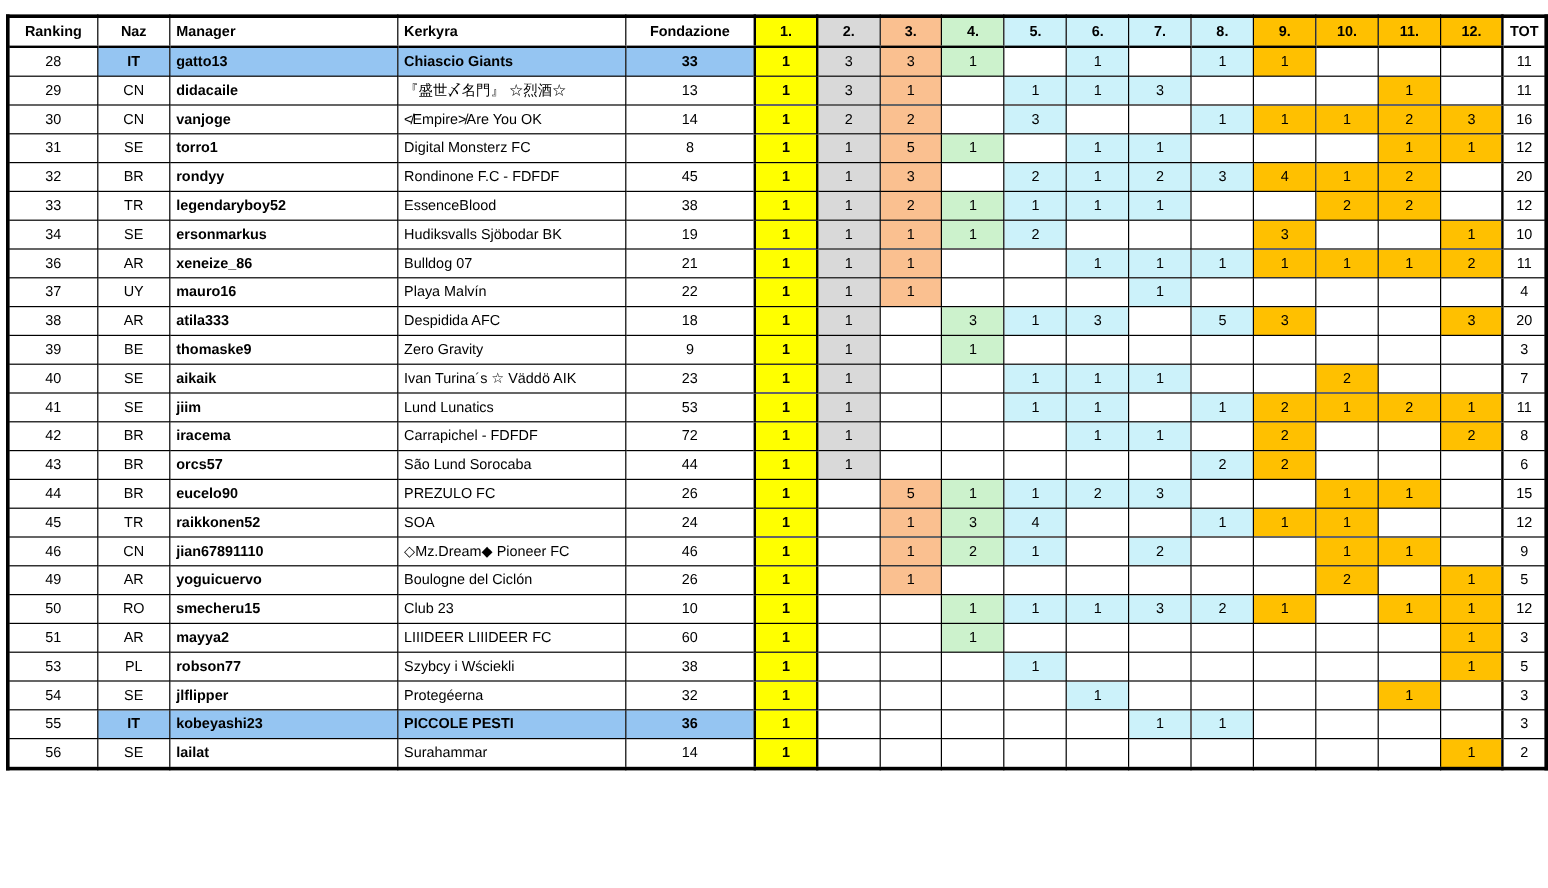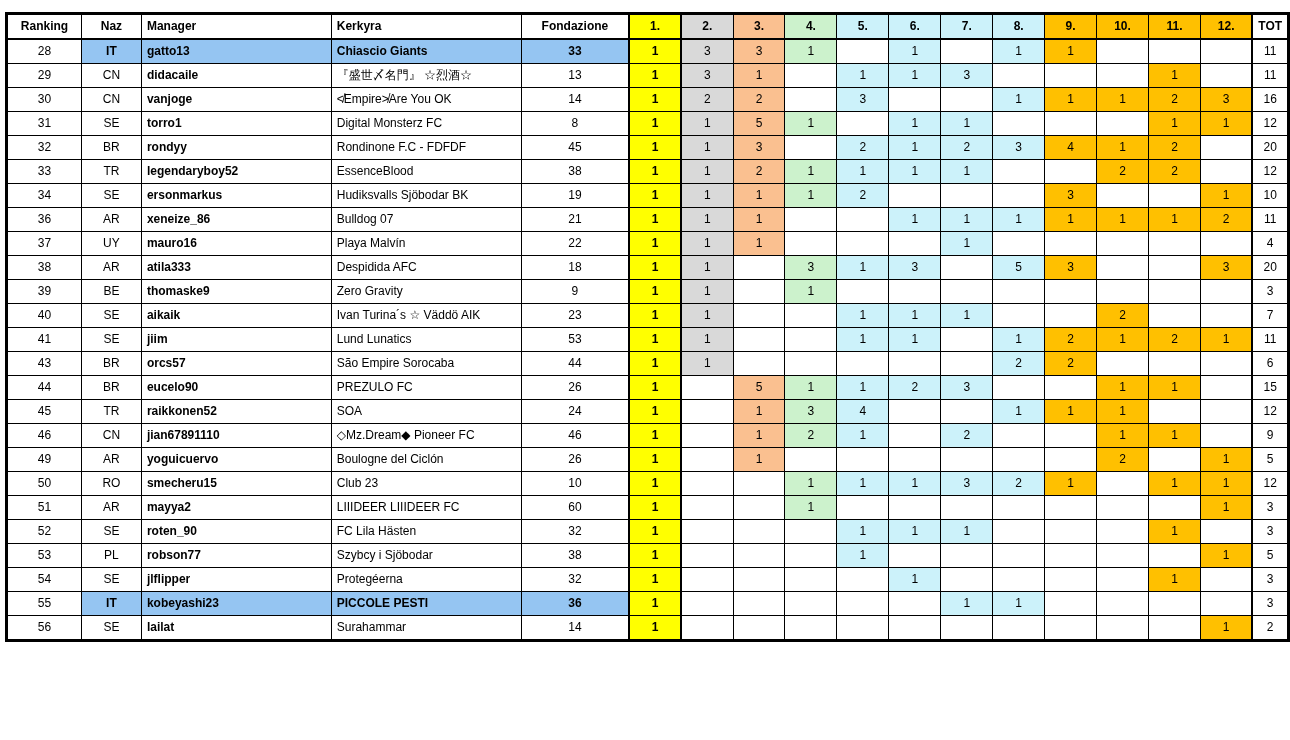--- a/index.html
+++ b/index.html
@@ -321,24 +321,44 @@
           <td class="c" style="background: rgb(204, 242, 250);">1</td>
           <td class="c" style="background: rgb(255, 255, 255);"></td>
           <td class="c" style="background: rgb(204, 242, 250);">1</td>
           <td class="c" style="background: rgb(255, 192, 0);">2</td>
           <td class="c" style="background: rgb(255, 192, 0);">1</td>
           <td class="c" style="background: rgb(255, 192, 0);">2</td>
           <td class="c" style="background: rgb(255, 192, 0);">1</td>
           <td class="c bL2">11</td>
         </tr>
         <tr>
+          <td class="c">42</td>
+          <td class="c">BR</td>
+          <td class="l b">iracema</td>
+          <td class="l">Carrapichel - FDFDF</td>
+          <td class="c">72</td>
+          <td class="c b bL2 bR2" style="background: rgb(255, 255, 0);">1</td>
+          <td class="c" style="background: rgb(217, 217, 217);">1</td>
+          <td class="c" style="background: rgb(255, 255, 255);"></td>
+          <td class="c" style="background: rgb(255, 255, 255);"></td>
+          <td class="c" style="background: rgb(255, 255, 255);"></td>
+          <td class="c" style="background: rgb(204, 242, 250);">1</td>
+          <td class="c" style="background: rgb(204, 242, 250);">1</td>
+          <td class="c" style="background: rgb(255, 255, 255);"></td>
+          <td class="c" style="background: rgb(255, 192, 0);">2</td>
+          <td class="c" style="background: rgb(255, 255, 255);"></td>
+          <td class="c" style="background: rgb(255, 255, 255);"></td>
+          <td class="c" style="background: rgb(255, 192, 0);">2</td>
+          <td class="c bL2">8</td>
+        </tr>
+        <tr>
           <td class="c">43</td>
           <td class="c">BR</td>
           <td class="l b">orcs57</td>
-          <td class="l">São Empire Sorocaba</td>
+          <td class="l">São Lund Sorocaba</td>
           <td class="c">44</td>
           <td class="c b bL2 bR2" style="background: rgb(255, 255, 0);">1</td>
           <td class="c" style="background: rgb(217, 217, 217);">1</td>
           <td class="c" style="background: rgb(255, 255, 255);"></td>
           <td class="c" style="background: rgb(255, 255, 255);"></td>
           <td class="c" style="background: rgb(255, 255, 255);"></td>
           <td class="c" style="background: rgb(255, 255, 255);"></td>
           <td class="c" style="background: rgb(255, 255, 255);"></td>
           <td class="c" style="background: rgb(204, 242, 250);">2</td>
           <td class="c" style="background: rgb(255, 192, 0);">2</td>
@@ -461,44 +481,24 @@
           <td class="c" style="background: rgb(255, 255, 255);"></td>
           <td class="c" style="background: rgb(255, 255, 255);"></td>
           <td class="c" style="background: rgb(255, 255, 255);"></td>
           <td class="c" style="background: rgb(255, 255, 255);"></td>
           <td class="c" style="background: rgb(255, 255, 255);"></td>
           <td class="c" style="background: rgb(255, 255, 255);"></td>
           <td class="c" style="background: rgb(255, 192, 0);">1</td>
           <td class="c bL2">3</td>
         </tr>
         <tr>
-          <td class="c">52</td>
-          <td class="c">SE</td>
-          <td class="l b">roten_90</td>
-          <td class="l">FC Lila Hästen</td>
-          <td class="c">32</td>
-          <td class="c b bL2 bR2" style="background: rgb(255, 255, 0);">1</td>
-          <td class="c" style="background: rgb(255, 255, 255);"></td>
-          <td class="c" style="background: rgb(255, 255, 255);"></td>
-          <td class="c" style="background: rgb(255, 255, 255);"></td>
-          <td class="c" style="background: rgb(204, 242, 250);">1</td>
-          <td class="c" style="background: rgb(204, 242, 250);">1</td>
-          <td class="c" style="background: rgb(204, 242, 250);">1</td>
-          <td class="c" style="background: rgb(255, 255, 255);"></td>
-          <td class="c" style="background: rgb(255, 255, 255);"></td>
-          <td class="c" style="background: rgb(255, 255, 255);"></td>
-          <td class="c" style="background: rgb(255, 192, 0);">1</td>
-          <td class="c" style="background: rgb(255, 255, 255);"></td>
-          <td class="c bL2">3</td>
-        </tr>
-        <tr>
           <td class="c">53</td>
           <td class="c">PL</td>
           <td class="l b">robson77</td>
-          <td class="l">Szybcy i Sjöbodar</td>
+          <td class="l">Szybcy i Wściekli</td>
           <td class="c">38</td>
           <td class="c b bL2 bR2" style="background: rgb(255, 255, 0);">1</td>
           <td class="c" style="background: rgb(255, 255, 255);"></td>
           <td class="c" style="background: rgb(255, 255, 255);"></td>
           <td class="c" style="background: rgb(255, 255, 255);"></td>
           <td class="c" style="background: rgb(204, 242, 250);">1</td>
           <td class="c" style="background: rgb(255, 255, 255);"></td>
           <td class="c" style="background: rgb(255, 255, 255);"></td>
           <td class="c" style="background: rgb(255, 255, 255);"></td>
           <td class="c" style="background: rgb(255, 255, 255);"></td>

